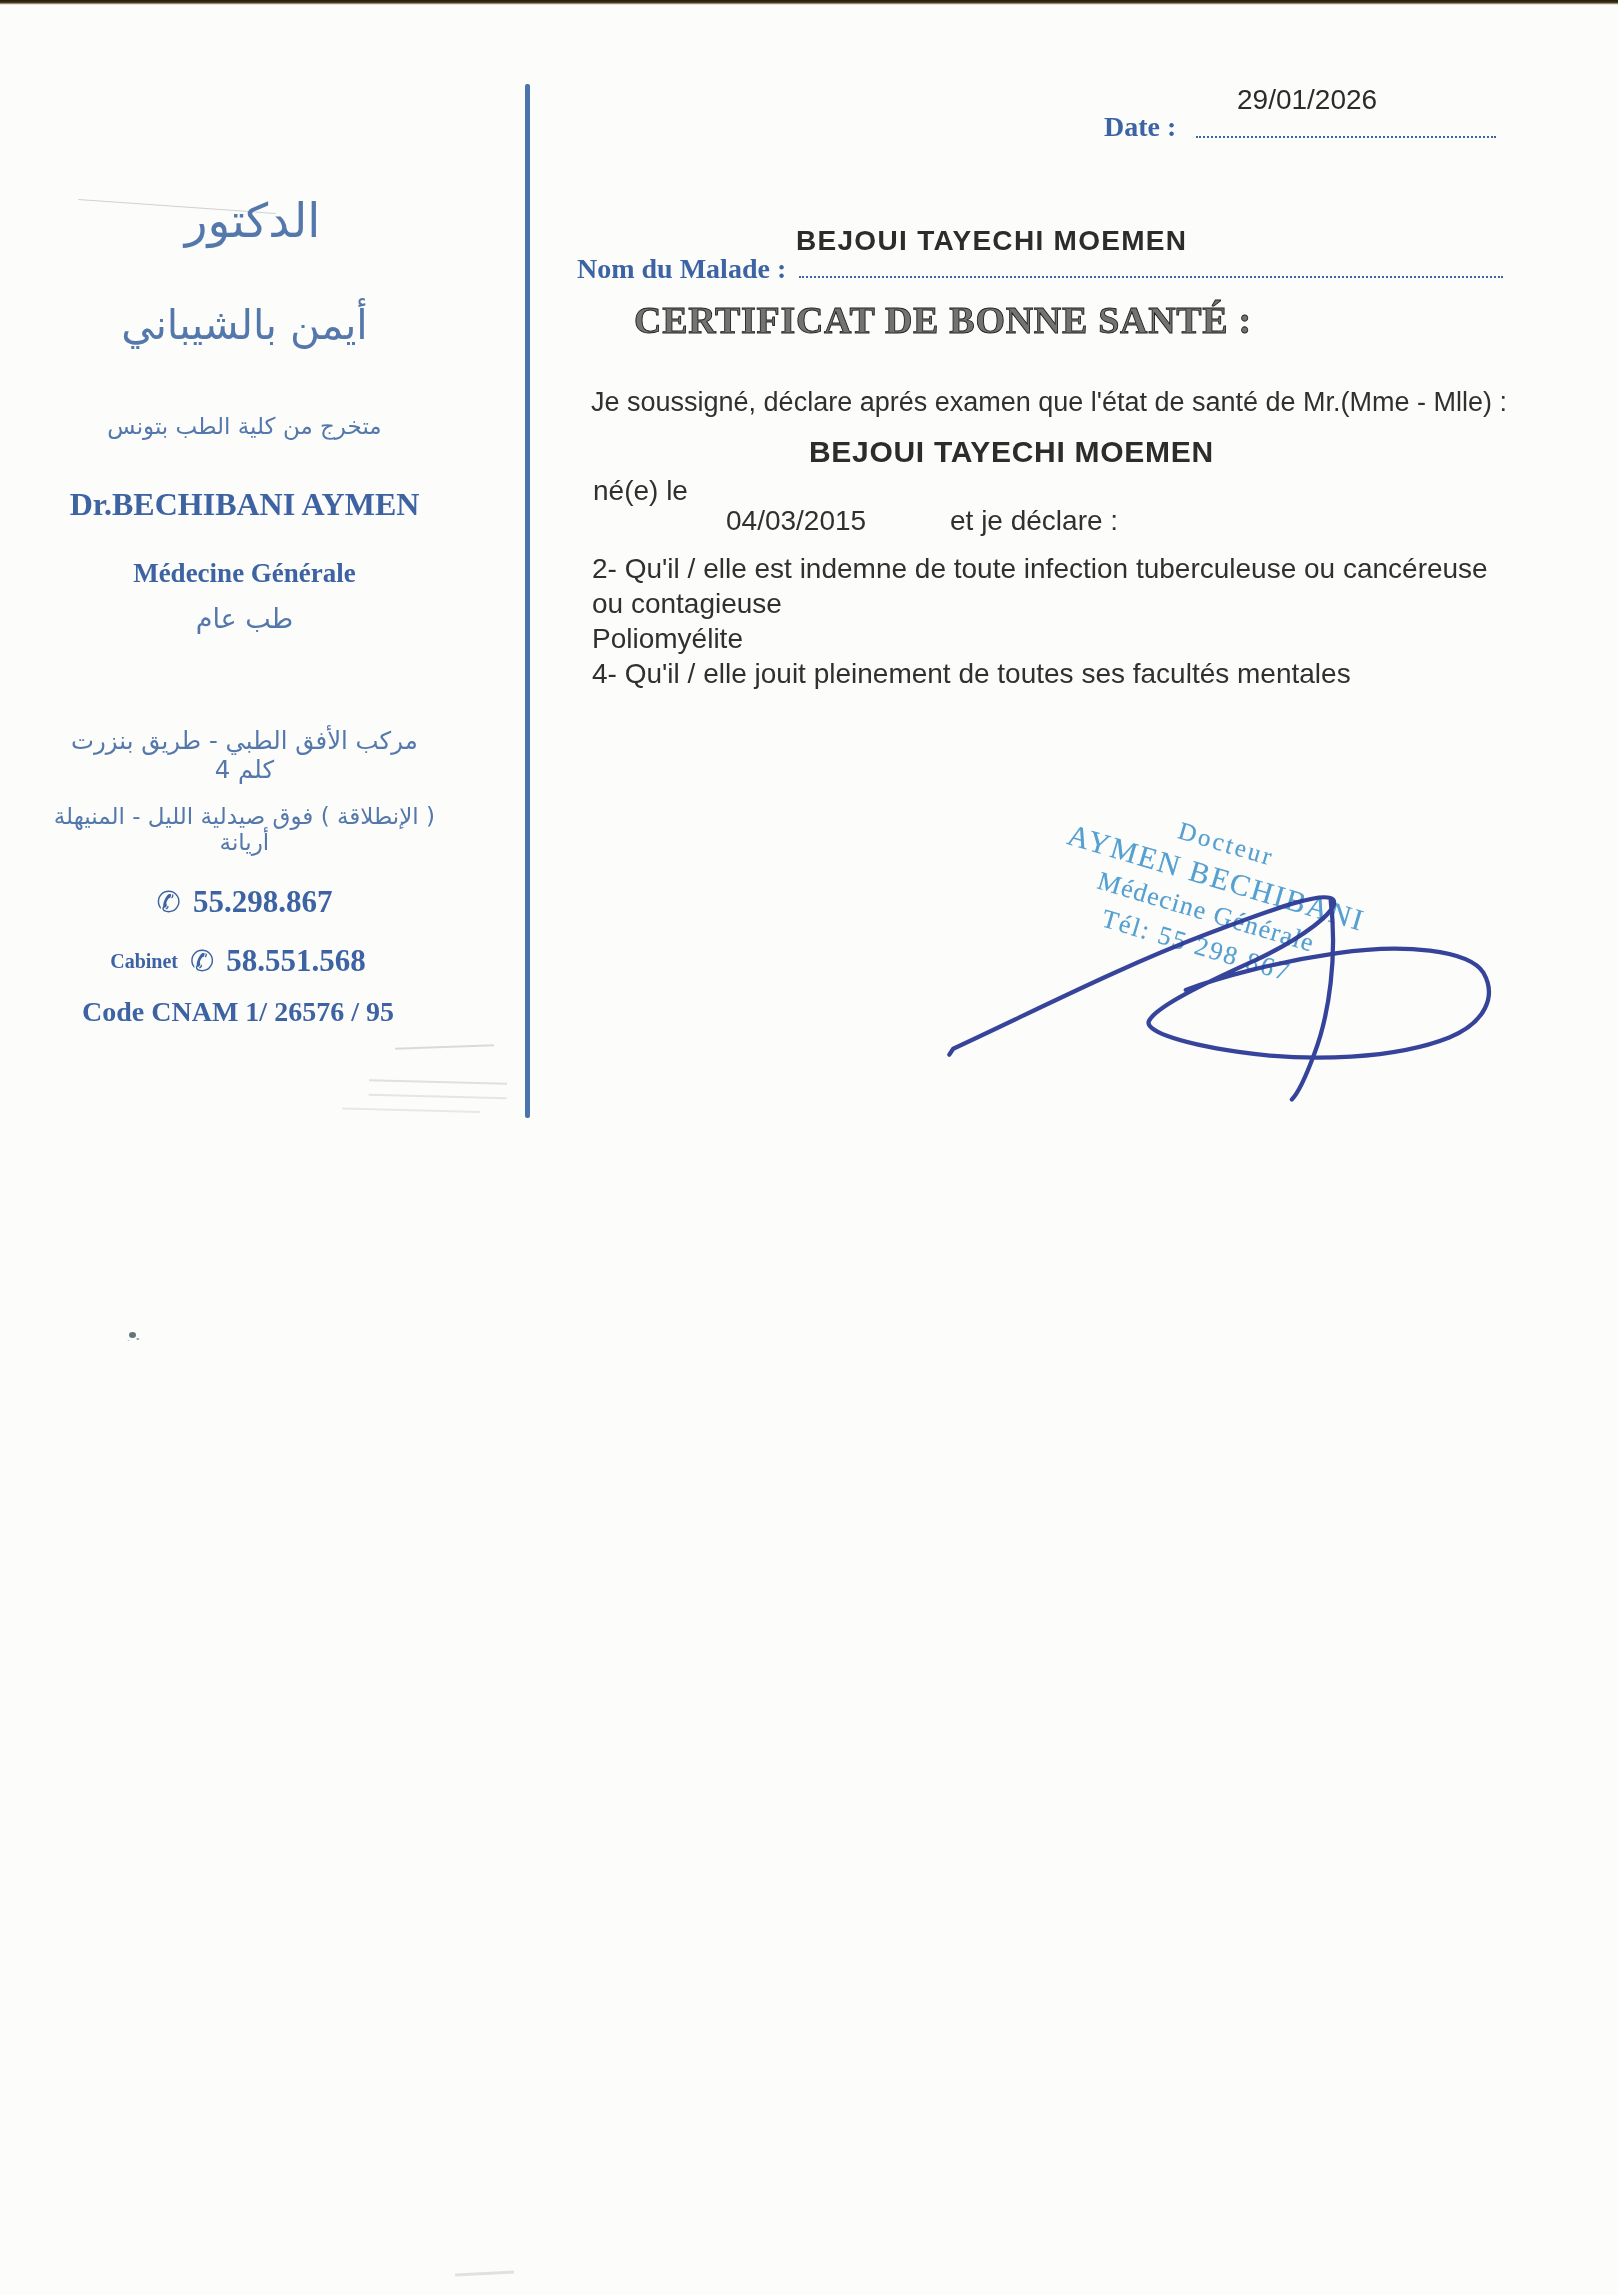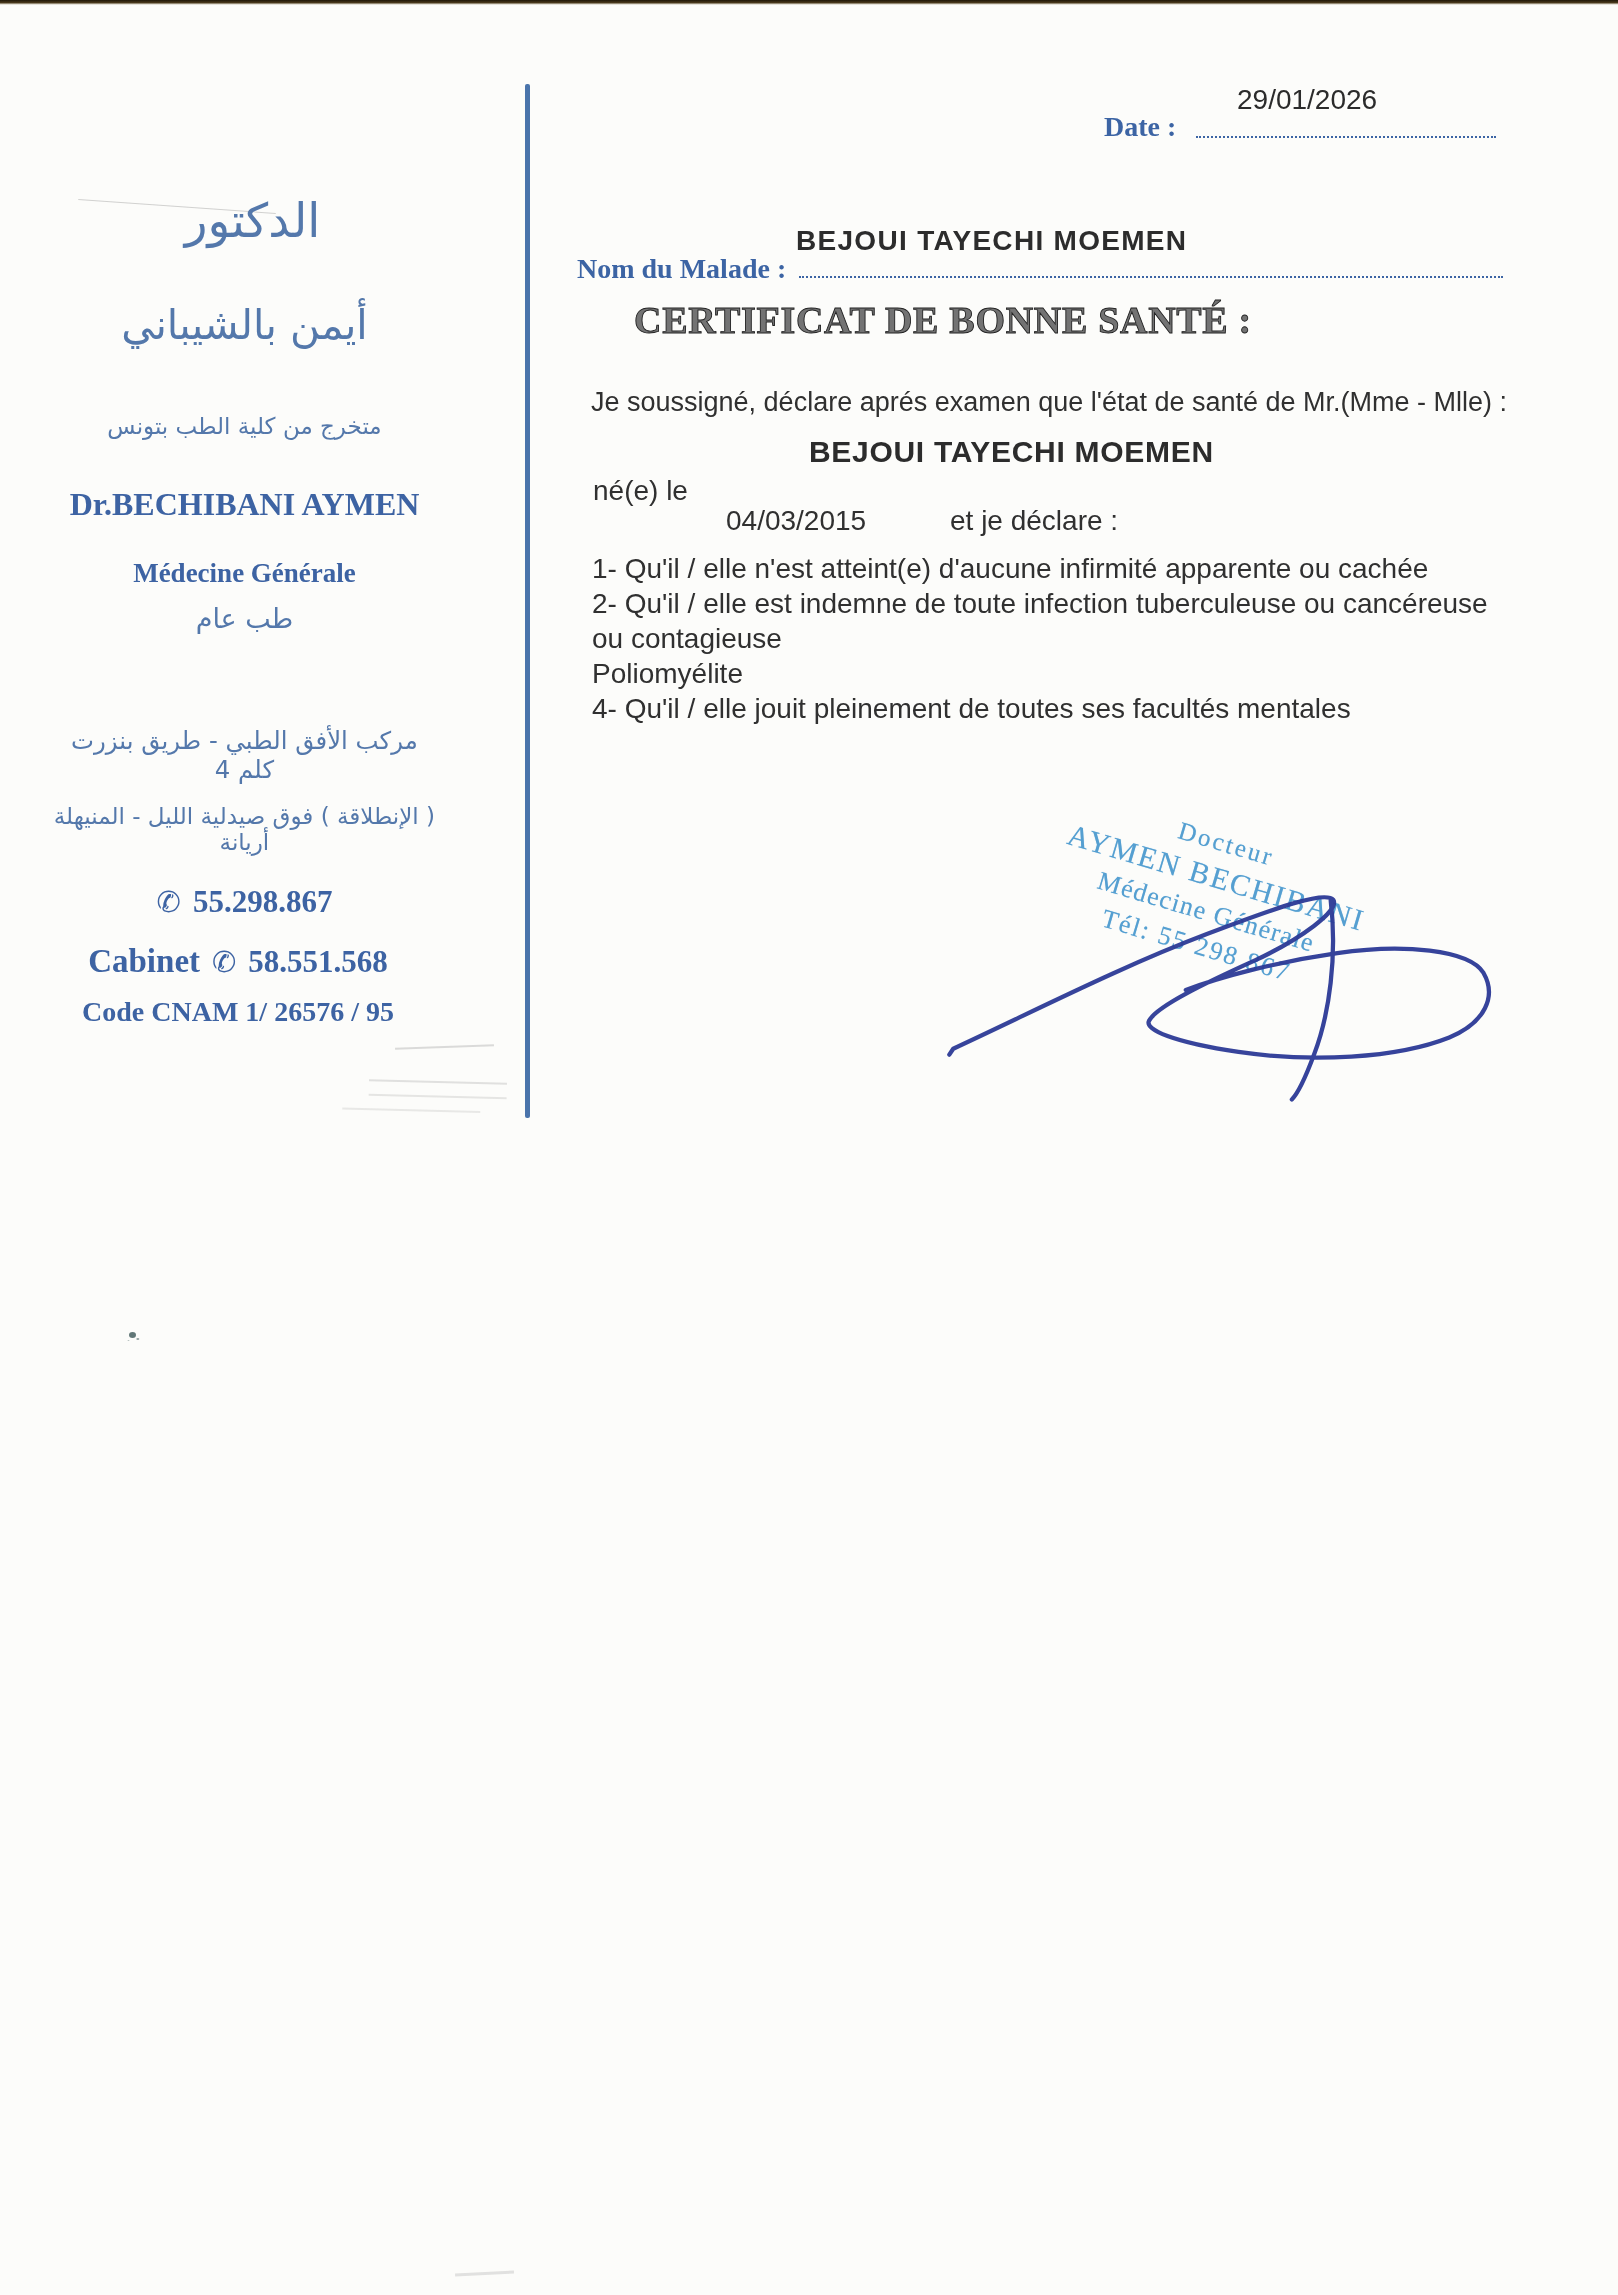--- a/index.html
+++ b/index.html
@@ -77,21 +77,21 @@
     <div class="fr-serif" style="position:absolute;left:0;top:374px;width:373px;font-size:27px;">Médecine Générale</div>
     <div class="ar" style="position:absolute;left:0;top:419px;width:373px;font-size:27px;">طب عام</div>
     <div class="ar" style="position:absolute;left:-6.6px;top:542px;width:386px;font-size:24.4px;">مركب الأفق الطبي - طريق بنزرت كلم 4</div>
     <div class="ar" style="position:absolute;left:-6.6px;top:619px;width:386px;font-size:23px;">( الإنطلاقة ) فوق صيدلية الليل - المنيهلة أريانة</div>
 
     <div class="phone-row" style="position:absolute;left:0;top:700px;width:373px;">
       <span class="phone-glyph">✆</span>
       <span class="fr-serif" style="font-size:31px;">55.298.867</span>
     </div>
     <div class="phone-row" style="position:absolute;left:-13px;top:759px;width:386px;">
-      <span class="fr-serif" style="font-size:33px;">Cabinet</span>
+      <span class="fr-serif" style="font-size:20px;">Cabinet</span>
       <span class="phone-glyph">✆</span>
       <span class="fr-serif" style="font-size:31px;">58.551.568</span>
     </div>
     <div class="fr-serif" style="position:absolute;left:-13px;top:812px;width:386px;font-size:28px;">Code CNAM 1/ 26576 / 95</div>
   </div>
 
   <div class="abs patient-top" style="left:796px;top:225px;">BEJOUI TAYECHI MOEMEN</div>
   <div class="abs nom-label" style="left:577px;top:253px;">Nom du Malade :</div>
   <div class="abs dotline" style="left:799px;top:276px;width:704px;"></div>
 
@@ -99,21 +99,20 @@
 
   <div class="abs intro" style="left:591px;top:387px;">Je soussigné, déclare aprés examen que l'état de santé de Mr.(Mme - Mlle) :</div>
 
   <div class="abs patient-mid" style="left:809px;top:435px;">BEJOUI TAYECHI MOEMEN</div>
 
   <div class="abs birth" style="left:593px;top:475px;">né(e) le</div>
   <div class="abs birth" style="left:706px;top:505px;margin-left:20px;">04/03/2015</div>
   <div class="abs birth" style="left:950px;top:505px;">et je déclare :</div>
 
   <div class="abs decls" style="left:592px;top:551px;">
-    <div>1- Qu'il / elle n'est atteint(e) d'aucune infirmité apparente ou cachée</div>
     <div>2- Qu'il / elle est indemne de toute infection tuberculeuse ou cancéreuse</div>
     <div>ou contagieuse</div>
     <div>Poliomyélite</div>
     <div>4- Qu'il / elle jouit pleinement de toutes ses facultés mentales</div>
   </div>
 
   <div class="abs stamp">
     <div class="s1">Docteur</div>
     <div class="s2">AYMEN BECHIBANI</div>
     <div class="s3">Médecine Générale</div>

